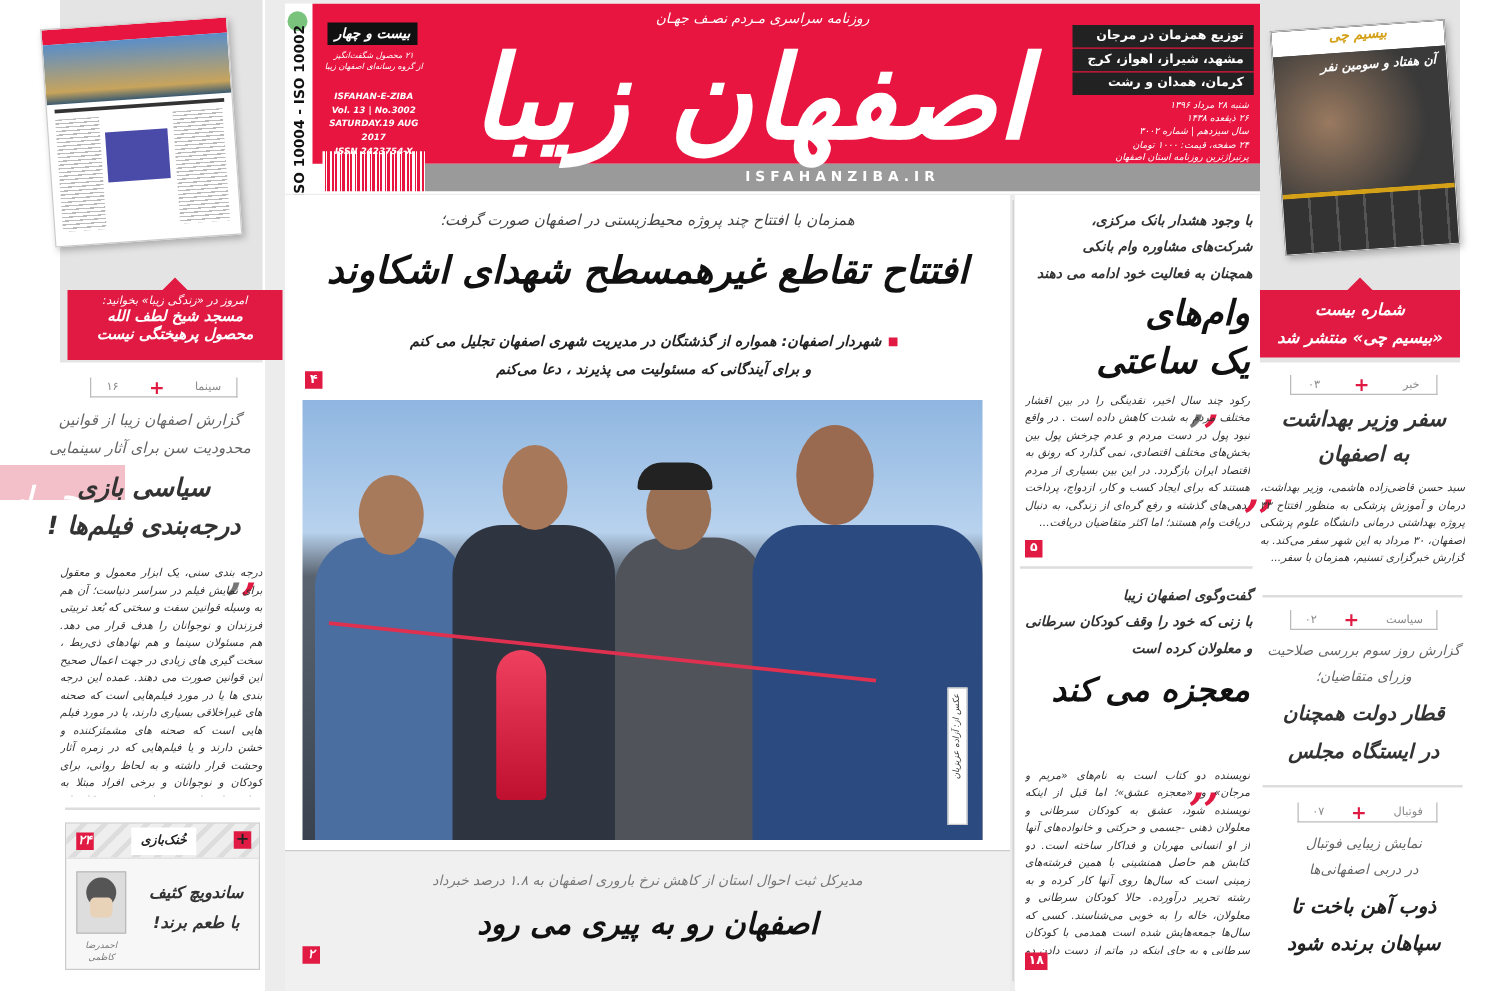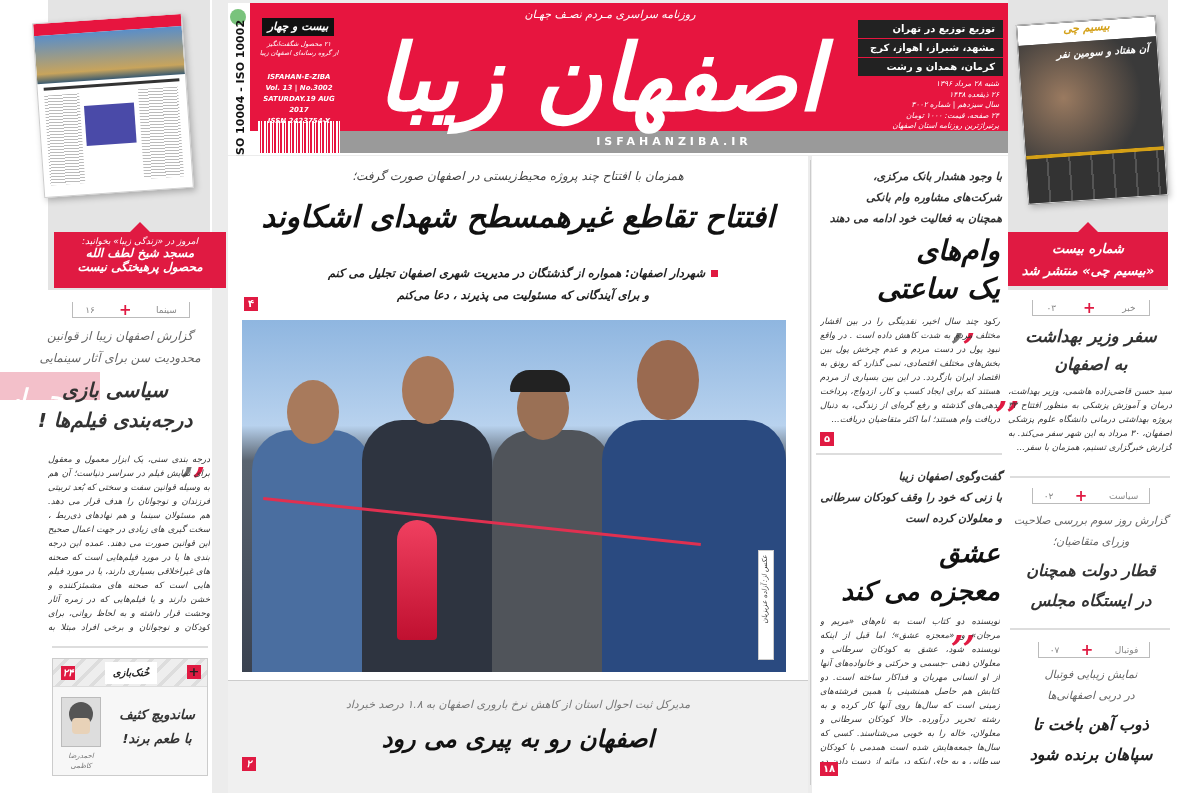--- a/index.html
+++ b/index.html
@@ -121,21 +121,21 @@
 <div class="abs" style="left:258px;top:72px;width:82px;font-size:7px;font-weight:bold;color:#fff;text-align:center;line-height:11px;">
   <div>ISFAHAN-E-ZIBA</div>
   <div>Vol. 13 | No.3002</div>
   <div>SATURDAY.19 AUG 2017</div>
   <div>ISSN 2423754-X</div>
 </div>
 
 <div class="abs" style="left:380px;top:8px;width:460px;font-size:11px;color:#fff;text-align:center;direction:rtl;">روزنامه سراسری مـردم نصـف جهـان</div>
 <div class="abs" style="left:360px;top:8px;width:480px;height:120px;color:#fff;font-family:'DejaVu Serif',serif;font-size:92px;font-weight:bold;text-align:center;direction:rtl;line-height:140px;letter-spacing:-4px;">اصفهان زیبا</div>
 
-<div class="dist-box" style="top:20px;">توزیع توزیع در تهران</div>
+<div class="dist-box" style="top:20px;">توزیع همزمان در مرجان</div>
 <div class="dist-box" style="top:39px;">مشهد، شیراز، اهواز، کرج</div>
 <div class="dist-box" style="top:58px;">کرمان، همدان و رشت</div>
 <div class="abs" style="left:858px;top:79px;width:145px;font-size:7.5px;color:#fff;direction:rtl;line-height:10.5px;padding-right:4px;">
   <div>شنبه ۲۸ مرداد ۱۳۹۶</div>
   <div>۲۶ ذیقعده ۱۴۳۸</div>
   <div>سال سیزدهم | شماره ۳۰۰۲</div>
   <div>۲۴ صفحه، قیمت: ۱۰۰۰ تومان</div>
   <div>پرتیراژترین روزنامه استان اصفهان</div>
 </div>
 
@@ -188,21 +188,20 @@
   <div class="abs body-text" style="left:8px;top:158px;width:180px;height:126px;overflow:hidden;">رکود چند سال اخیر، نقدینگی را در بین اقشار مختلف مردم به شدت کاهش داده است . در واقع نبود پول در دست مردم و عدم چرخش پول بین بخش‌های مختلف اقتصادی، نمی گذارد که رونق به اقتصاد ایران بازگردد. در این بین بسیاری از مردم هستند که برای ایجاد کسب و کار، ازدواج، پرداخت بدهی‌های گذشته و رفع گره‌ای از زندگی، به دنبال دریافت وام هستند؛ اما اکثر متقاضیان دریافت...</div>
   <div class="pageno" style="left:8px;top:276px;">۵</div>
   <div class="divider" style="left:4px;top:297px;width:186px;"></div>
 
   <div class="abs" style="left:6px;top:310px;width:184px;direction:rtl;font-size:11px;font-weight:bold;color:#333;line-height:21px;">
     <div>گفت‌وگوی اصفهان زیبا</div>
     <div>با زنی که خود را وقف کودکان سرطانی</div>
     <div>و معلولان کرده است</div>
   </div>
   <a class="abs" style="left:6px;top:378px;width:182px;direction:rtl;font-size:26px;font-weight:bold;color:#111;line-height:38px;text-decoration:none;">
-    <div>عشق</div>
     <div>معجزه می کند</div>
   </a>
   <div class="abs quote-mark" style="left:140px;top:462px;"><span class="q1">,</span><span class="q1">,</span></div>
   <div class="abs body-text" style="left:8px;top:458px;width:180px;height:150px;overflow:hidden;">نویسنده دو کتاب است به نام‌های «مریم و مرجان» و «معجزه عشق»؛ اما قبل از اینکه نویسنده شود، عشق به کودکان سرطانی و معلولان ذهنی -جسمی و حرکتی و خانواده‌های آنها از او انسانی مهربان و فداکار ساخته است. دو کتابش هم حاصل همنشینی با همین فرشته‌های زمینی است که سال‌ها روی آنها کار کرده و به رشته تحریر درآورده. حالا کودکان سرطانی و معلولان، خاله را به خوبی می‌شناسند. کسی که سال‌ها جمعه‌هایش شده است همدمی با کودکان سرطانی و به جای اینکه در ماتم از دست دادن دو فرزندش...</div>
   <div class="pageno" style="left:8px;top:606px;width:18px;">۱۸</div>
 </div>
 
 <div id="right-col" class="side-col">
   <div class="abs promo-bg" style="left:0;top:0;width:160px;height:290px;">
     <div class="promo-thumb" style="left:14px;top:20px;width:140px;height:180px;background:#2a2a2a;">

